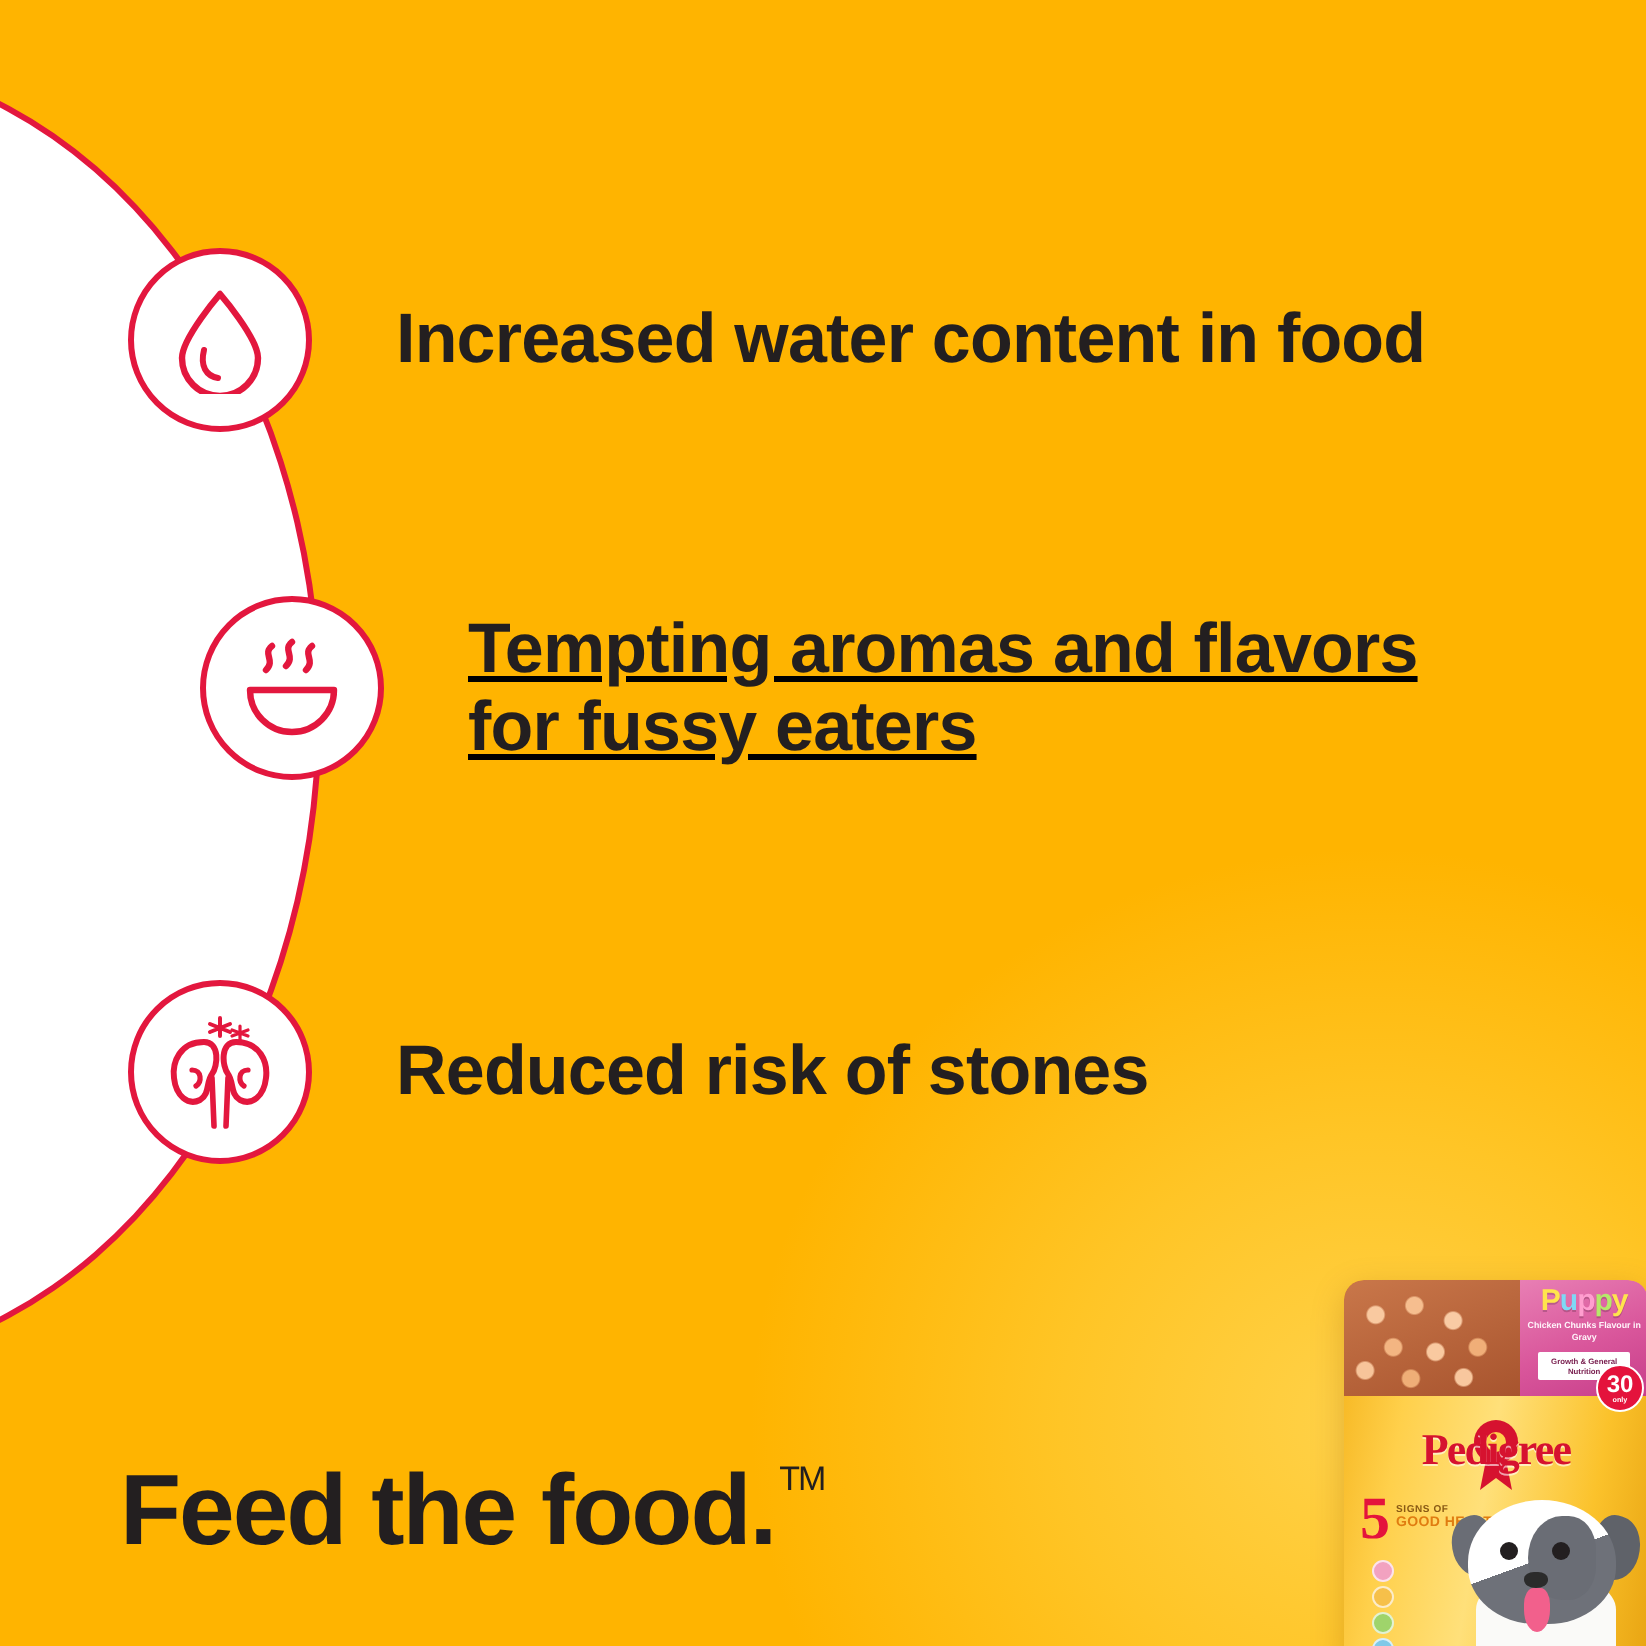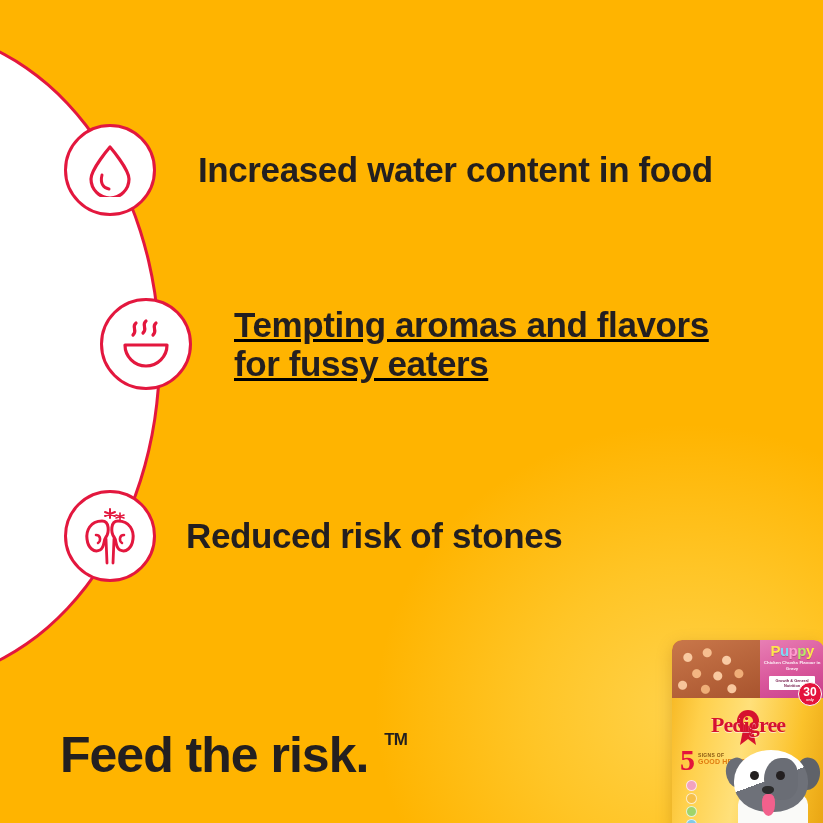--- a/index.html
+++ b/index.html
@@ -37,29 +37,29 @@
   .feature-text{
     color:#231f20;
     font-size:35px;line-height:1.12;font-weight:700;
     letter-spacing:-0.4px;white-space:pre-line;
   }
   #f1{left:64px;top:124px;}
   #f1 .feature-text{margin-left:42px;}
   #f2{left:100px;top:298px;text-decoration:underline;}
   #f2 .feature-text{margin-left:42px;}
   #f3{left:64px;top:490px;}
-  #f3 .feature-text{margin-left:30px;}
+  #f3 .feature-text{margin-left:42px;}
 
   
   .tagline{
     position:absolute;left:60px;top:726px;
     font-size:50px;font-weight:900;color:#231f20;
     letter-spacing:-1px;display:flex;align-items:flex-start;
   }
-  .tagline .tm{font-size:17px;font-weight:700;margin-top:4px;margin-left:16px;}
+  .tagline .tm{font-size:17px;font-weight:400;margin-top:4px;margin-left:2px;}
 
   
   .pouch{
     position:absolute;left:672px;top:640px;width:152px;height:190px;
     z-index:4;
   }
   .pouch-body{
     position:absolute;inset:0;
     background:linear-gradient(100deg,#F5B31B 0%,#FFD04B 22%,#FFE07A 48%,#FBC22B 78%,#E8A412 100%);
     border-radius:10px 10px 4px 4px;
@@ -221,21 +221,21 @@
         <path d="M16 28 C21 28 21 34 18 36 M44 28 C39 28 39 34 42 36" fill="none" stroke="#E3173E" stroke-width="2.6" stroke-linecap="round"></path>
         <path d="M26 32 L27 56 M34 32 L33 56" fill="none" stroke="#E3173E" stroke-width="2.8" stroke-linecap="round"></path>
         <path d="M30 2 L30 11 M25 5 L35 9 M35 5 L25 9" stroke="#E3173E" stroke-width="2" stroke-linecap="round"></path>
         <path d="M40 6 L40 13 M36 8 L44 11 M44 8 L36 11" stroke="#E3173E" stroke-width="1.6" stroke-linecap="round"></path>
       </svg>
     </div>
     <div class="feature-text">Reduced risk of stones</div>
   </div>
 
   <div class="tagline">
-    <span>Feed the risk.</span>
+    <span>Feed the food.</span>
     <span class="tm">TM</span>
   </div>
 
   <div class="pouch">
     <div class="pouch-body">
 
       <div class="pouch-top">
         <div class="kibble"></div>
         <div class="puppy-banner">
           <div class="puppy-word">

